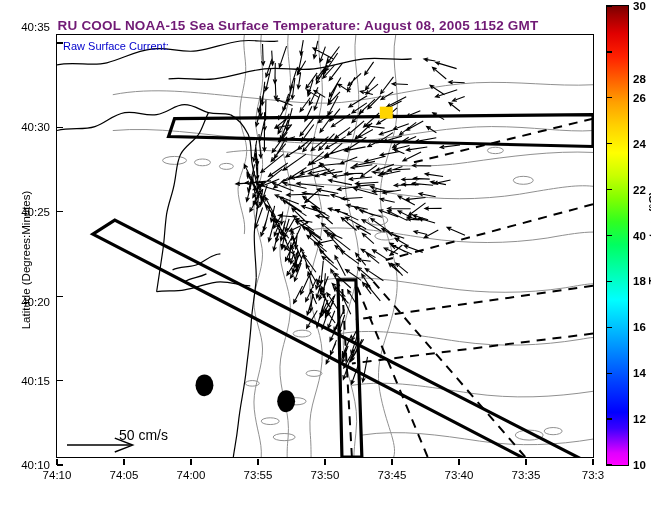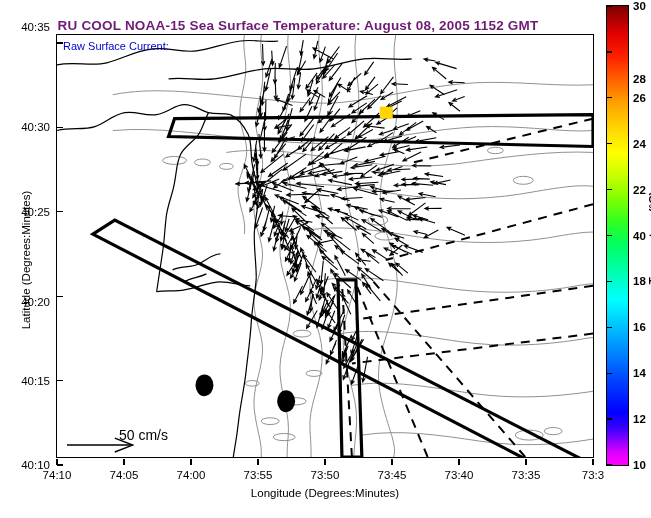--- a/index.html
+++ b/index.html
@@ -207,21 +207,20 @@
       <div class="ylab" style="top: 211.8px; left: 0px; width: 50px;">40:25</div>
       <div style="position: absolute; height: 1.4px; width: 6px; background: rgb(0, 0, 0); top: 211.1px; left: 57px;"></div>
       <div class="ylab" style="top: 302px; left: 0px; width: 50px;">40:20</div>
       <div style="position: absolute; height: 1.4px; width: 6px; background: rgb(0, 0, 0); top: 295.5px; left: 57px;"></div>
       <div class="ylab" style="top: 380.6px; left: 0px; width: 50px;">40:15</div>
       <div style="position: absolute; height: 1.4px; width: 6px; background: rgb(0, 0, 0); top: 379.9px; left: 57px;"></div>
       <div class="ylab" style="top: 465px; left: 0px; width: 50px;">40:10</div>
       <div style="position: absolute; height: 1.4px; width: 6px; background: rgb(0, 0, 0); top: 464.3px; left: 57px;"></div>
     </div>
 
-  <div class="axtitle" id="xtitle">Longitude (Degrees:Minutes)</div>
   <div class="axtitle" id="ytitle">Latitude (Degrees:Minutes)</div>
 
   <div id="cbar"></div>
   <div id="cbticks">
       <div class="cbtick" style="top: 5.3px;"></div>
       <div class="cblab" style="top: 6px;">30</div>
       <div class="cbtick" style="top: 51.2px;"></div>
       <div class="cblab" style="top: 51.9px; margin-top: 27px;">28</div>
       <div class="cbtick" style="top: 97.1px;"></div>
       <div class="cblab" style="top: 97.8px;">26</div>

